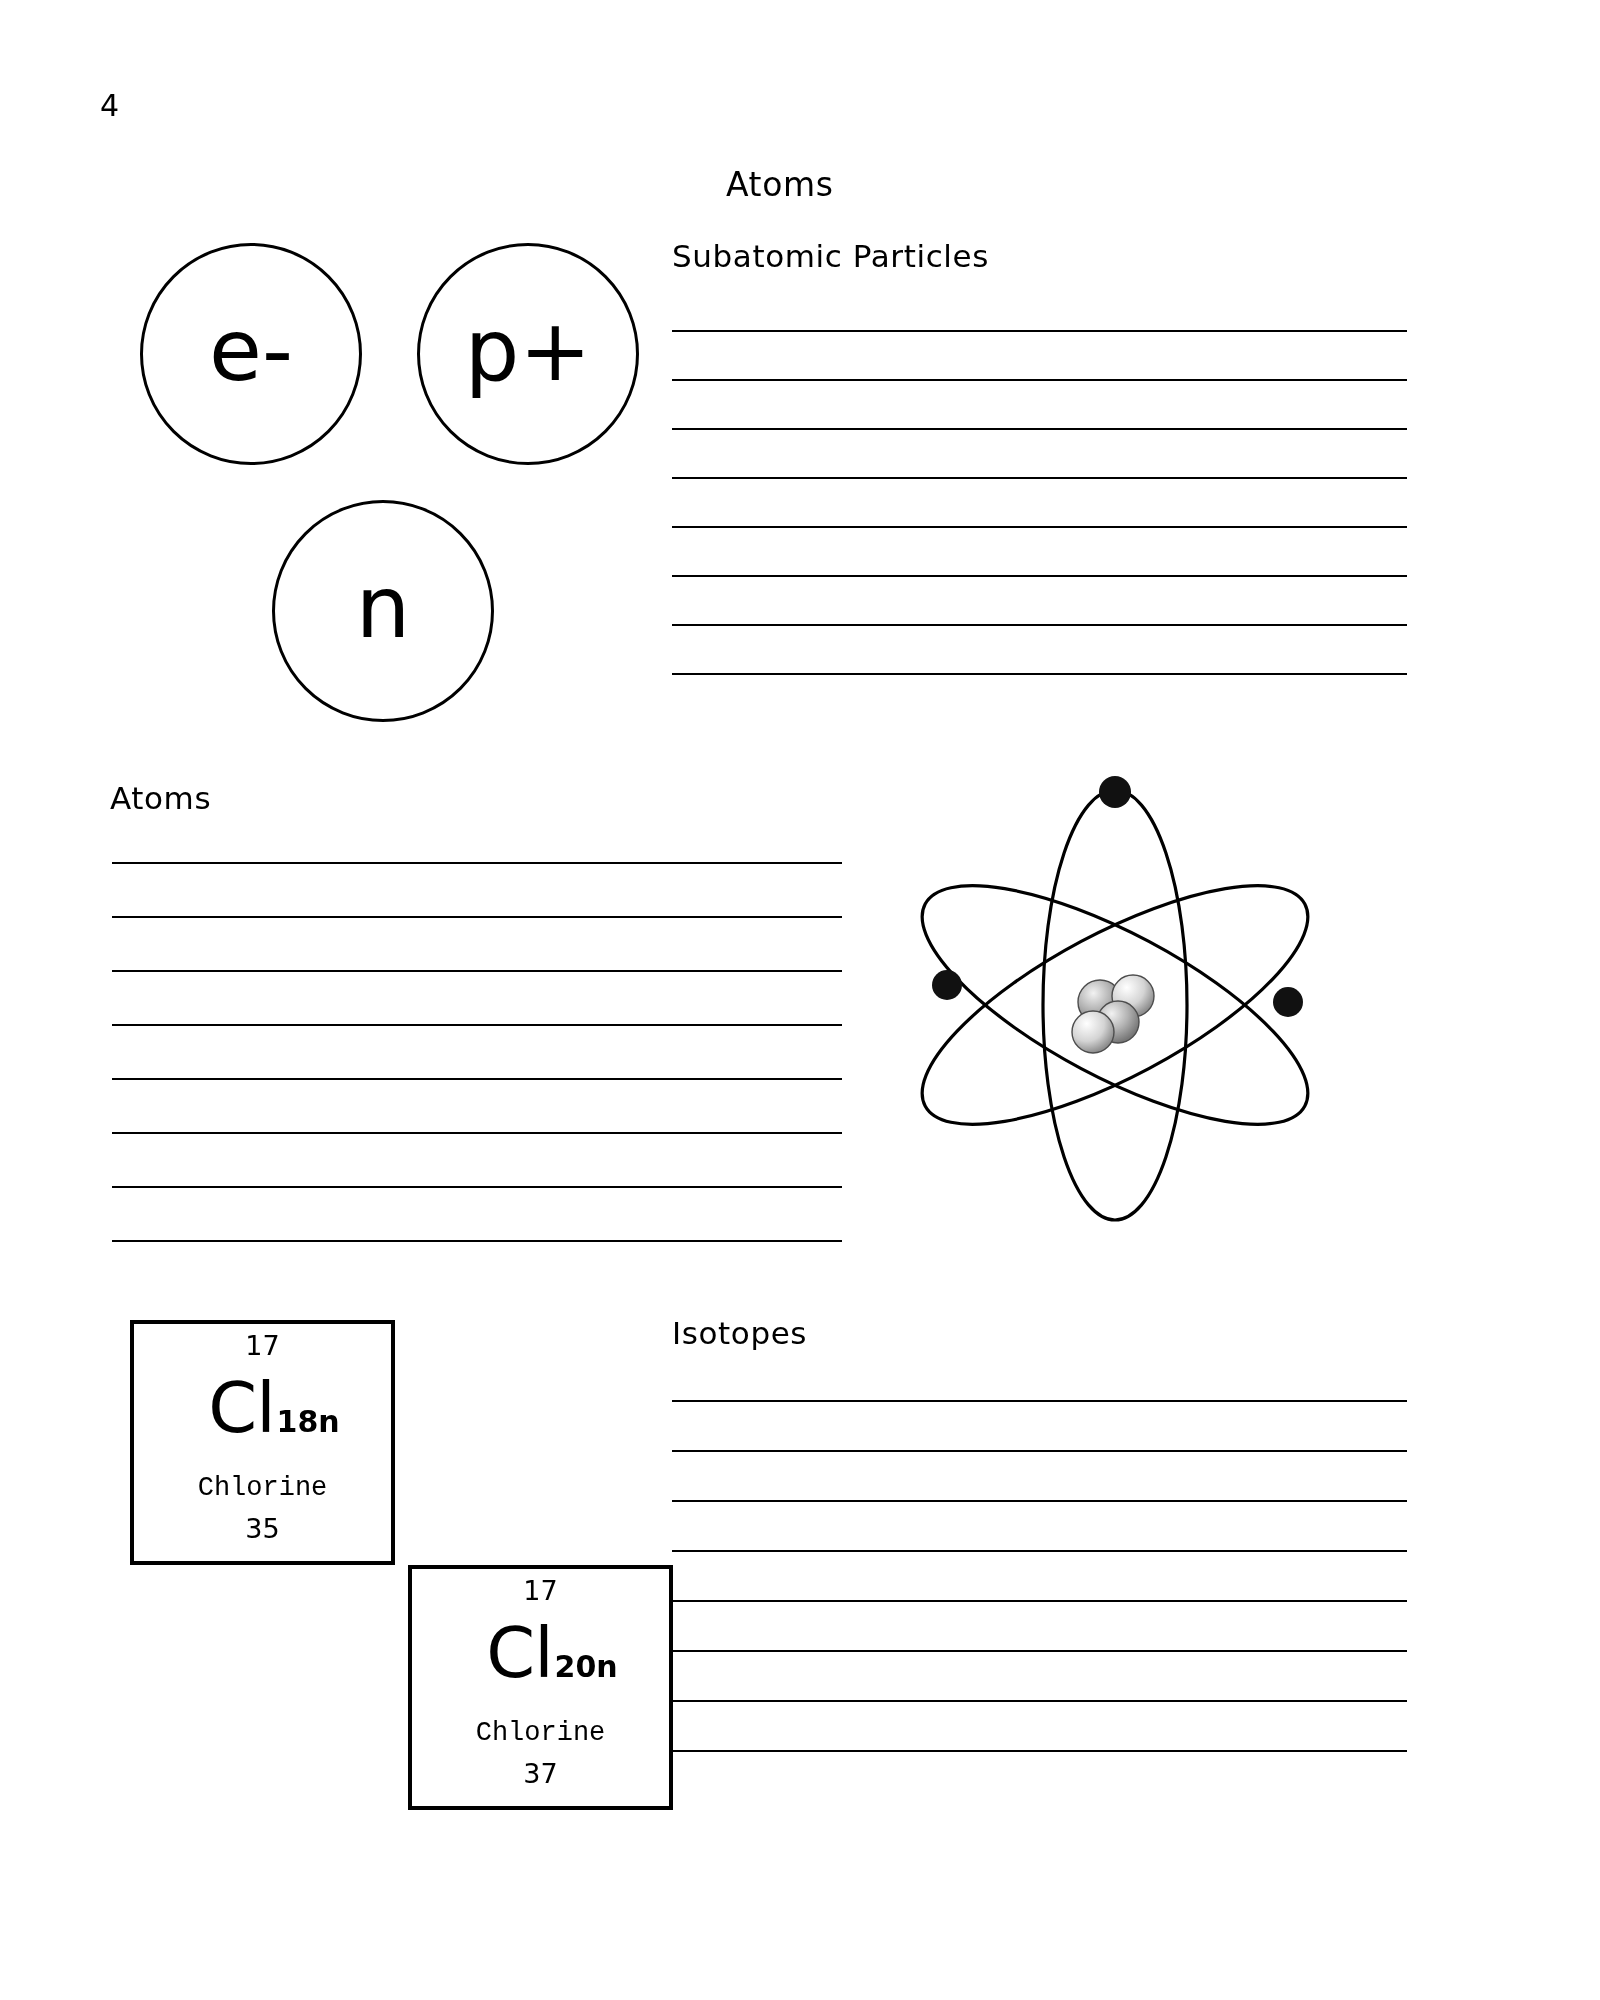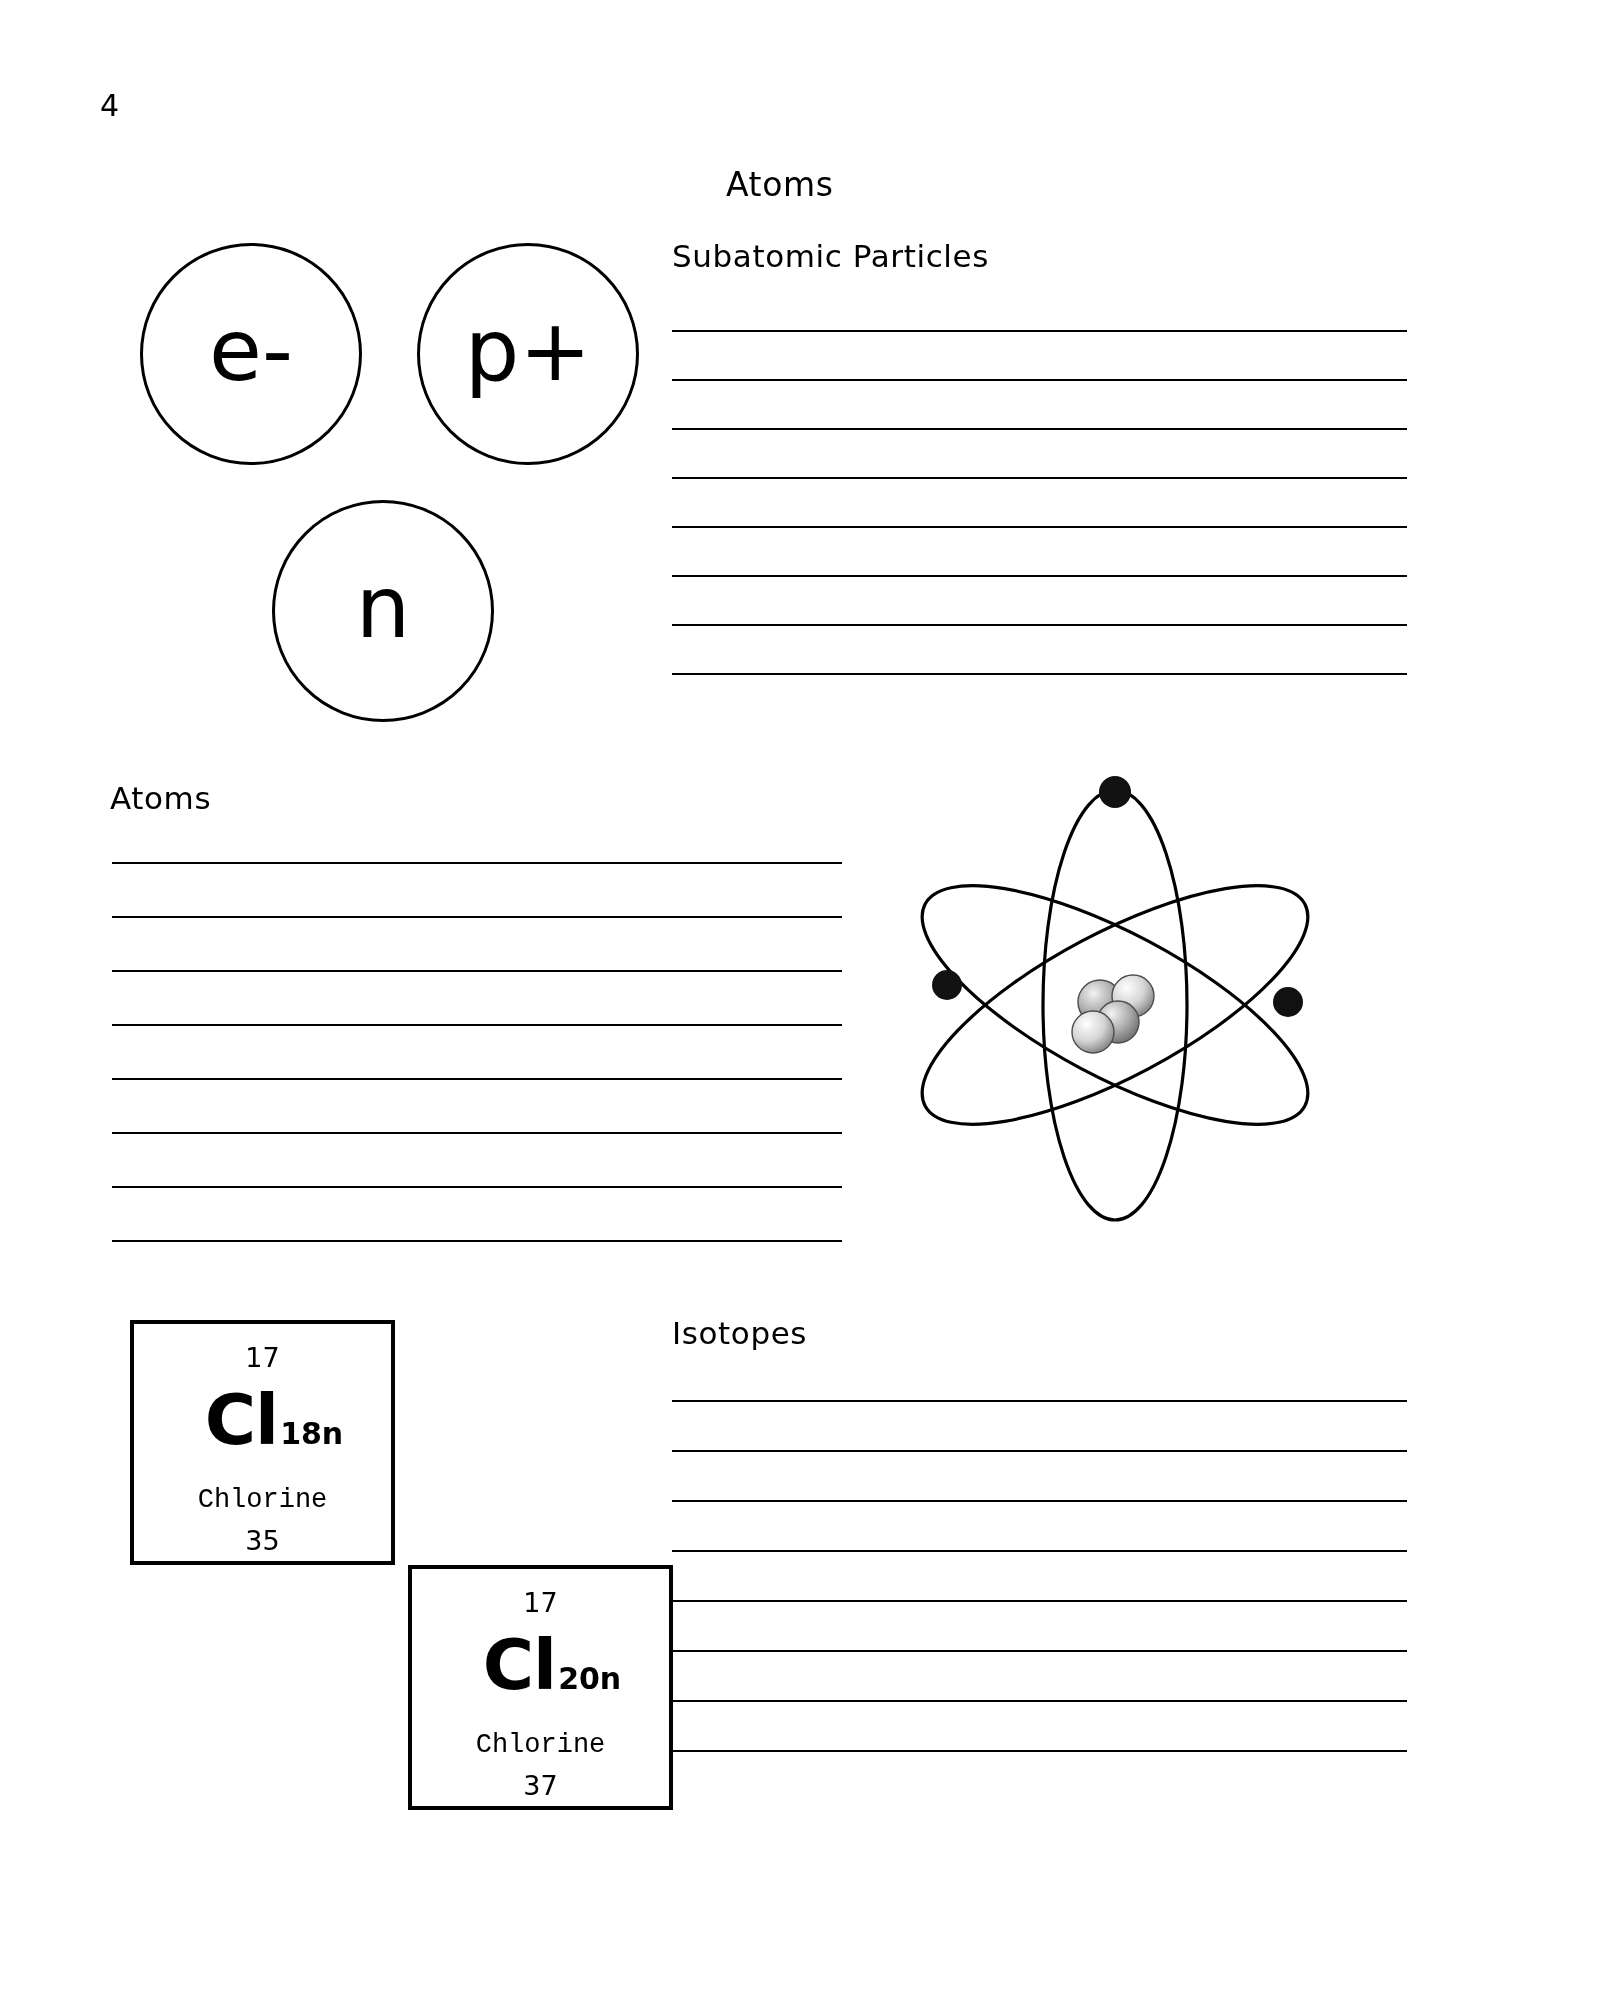--- a/index.html
+++ b/index.html
@@ -74,35 +74,35 @@
   
   .elbox {
     position: absolute;
     border: 4px solid #000;
     background: #fff;
     box-sizing: border-box;
     display: flex;
     flex-direction: column;
     align-items: center;
     justify-content: flex-start;
-    padding-top: 18px;
+    padding-top: 6px;
   }
   .elbox .num {
     font-size: 27px;
     font-family: "DejaVu Sans", sans-serif;
   }
   .elbox .symrow {
     display: flex;
     align-items: baseline;
     justify-content: center;
     margin-top: 6px;
   }
   .elbox .sym {
     font-size: 70px;
-    font-weight: 700;
+    font-weight: 400;
     letter-spacing: -1px;
     font-family: "DejaVu Sans", sans-serif;
     margin-left: 23px;
   }
   .elbox .neutrons {
     font-size: 30px;
     font-weight: 700;
     margin-left: 2px;
     font-family: "DejaVu Sans", sans-serif;
   }

